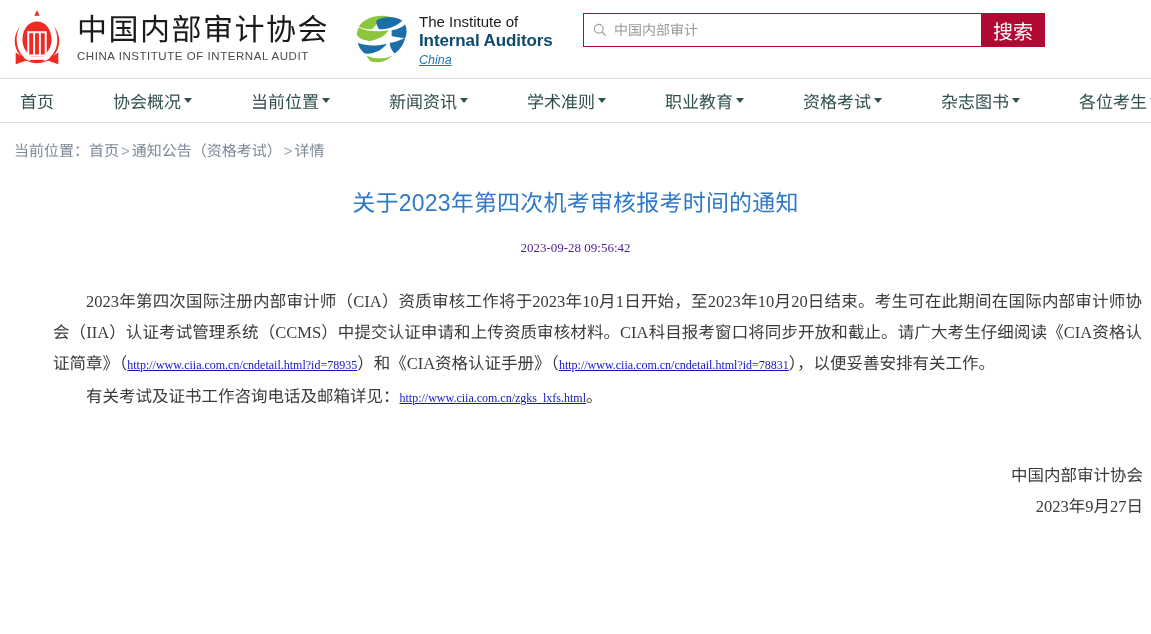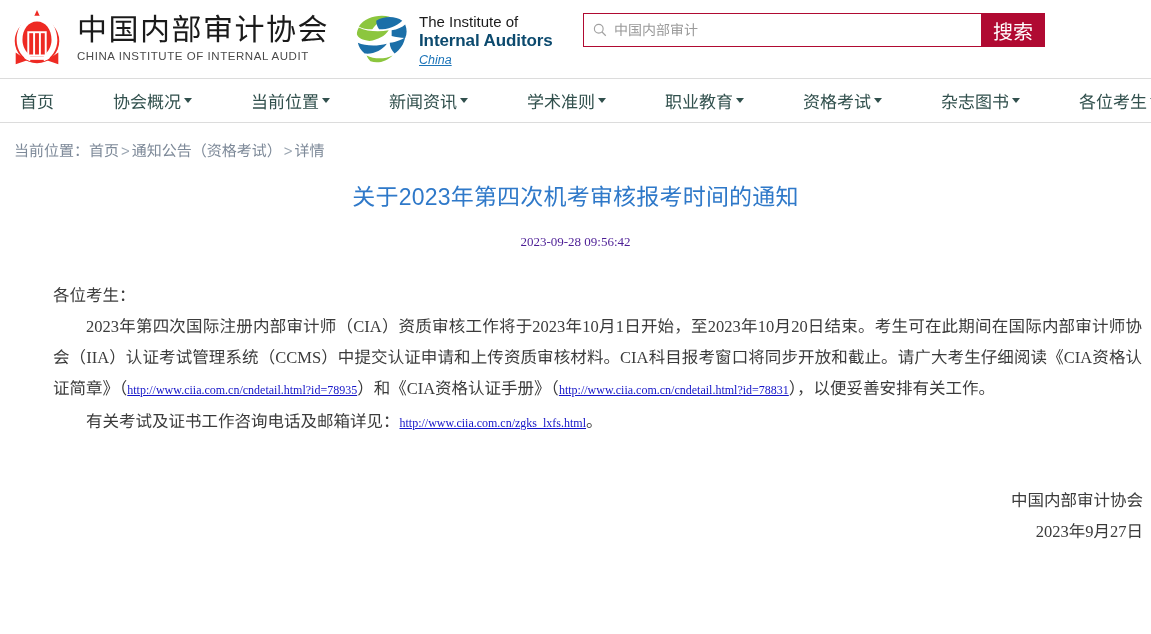--- a/index.html
+++ b/index.html
@@ -169,21 +169,21 @@
   .breadcrumb {
     margin: 16px 0 0 14px;
     font-size: 15px;
     color: #7e8a99;
     white-space: nowrap;
   }
   .breadcrumb .crumb { color: #7e8a99; cursor: pointer; }
   .breadcrumb .sep { color: #9aa5b1; margin: 0 2px; }
 
   
-  .article { margin-top: 18px; }
+  .article { margin-top: 24px; }
   .article-title {
     text-align: center;
     color: #2f79c9;
     font-size: 23px;
     font-family: "Liberation Sans", sans-serif;
     letter-spacing: 0.2px;
   }
   .article-date {
     text-align: center;
     color: #4c1d95;
@@ -321,21 +321,20 @@
 
 <div class="breadcrumb">
   <span>当前位置：</span><span class="crumb">首页</span><span class="sep">&gt;</span><span class="crumb">通知公告（资格考试）</span><span class="sep">&gt;</span><span class="crumb">详情</span>
 </div>
 
 <div class="article">
   <div class="article-title">关于2023年第四次机考审核报考时间的通知</div>
   <div class="article-date">2023-09-28 09:56:42</div>
 
   <div class="body">
-    <p>各位考生：</p>
     <p class="indent"><span>2023年第四次国际注册内部审计师（CIA）资质审核工作将于2023年10月1日开始，至2023年10月20日结束。考生可在此期间在国际内部审计师协会（IIA）认证考试管理系统（CCMS）中提交认证申请和上传资质审核材料。CIA科目报考窗口将同步开放和截止。请广大考生仔细阅读《CIA资格认证简章》（</span><a href="#">http://www.ciia.com.cn/cndetail.html?id=78935</a><span>）和《CIA资格认证手册》（</span><a href="#">http://www.ciia.com.cn/cndetail.html?id=78831</a><span>），以便妥善安排有关工作。</span></p>
     <p class="indent"><span>有关考试及证书工作咨询电话及邮箱详见：</span><a href="#">http://www.ciia.com.cn/zgks_lxfs.html</a><span>。</span></p>
   </div>
 
   <div class="sign">
     <div>中国内部审计协会</div>
     <div>2023年9月27日</div>
   </div>
 </div>
 

